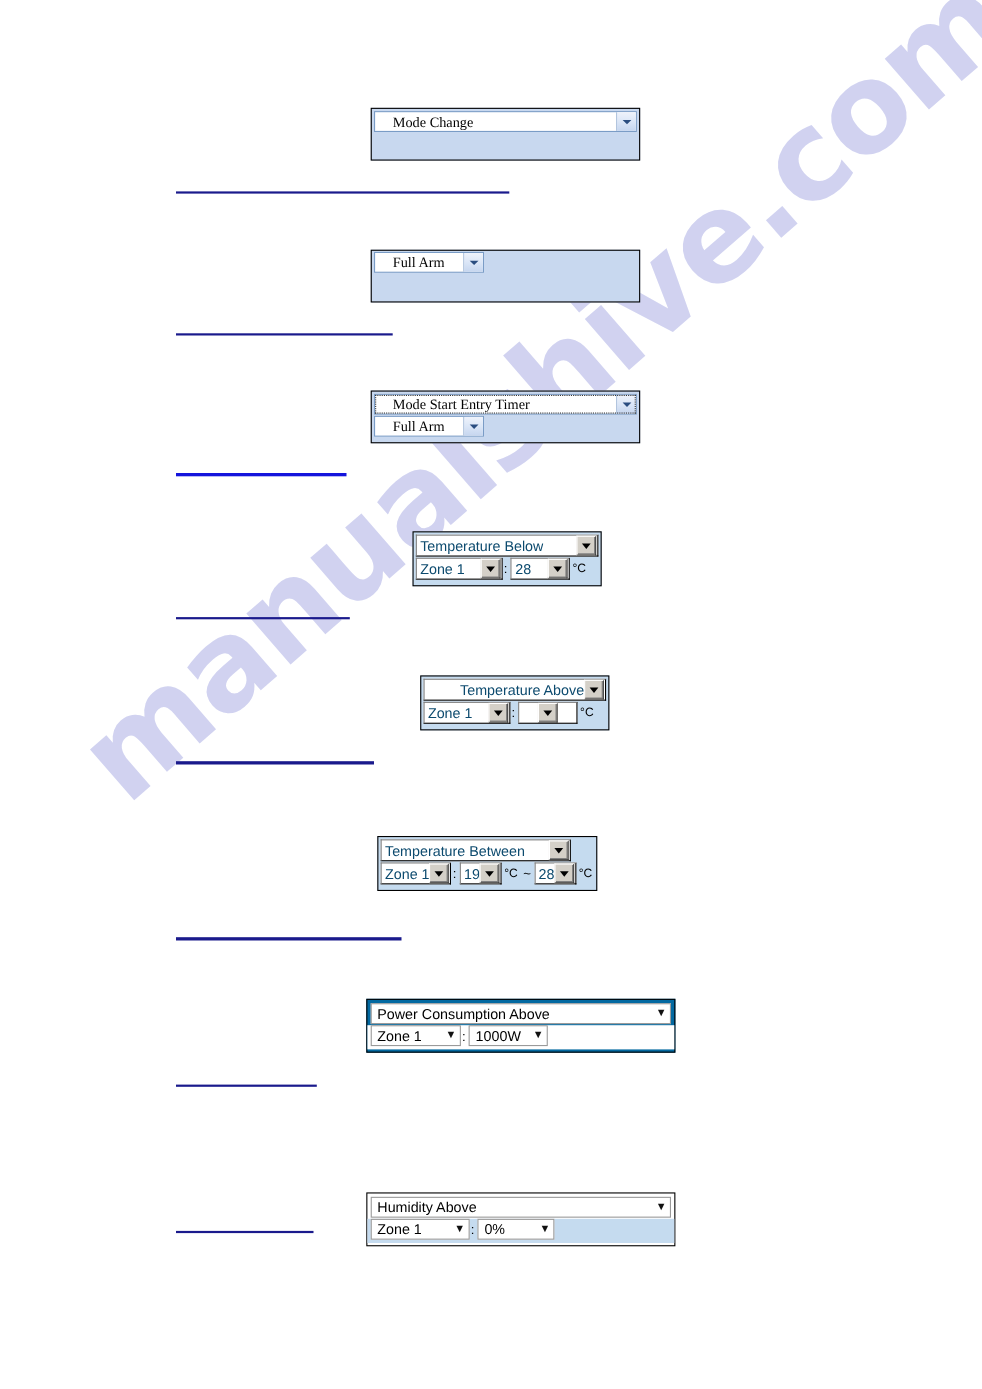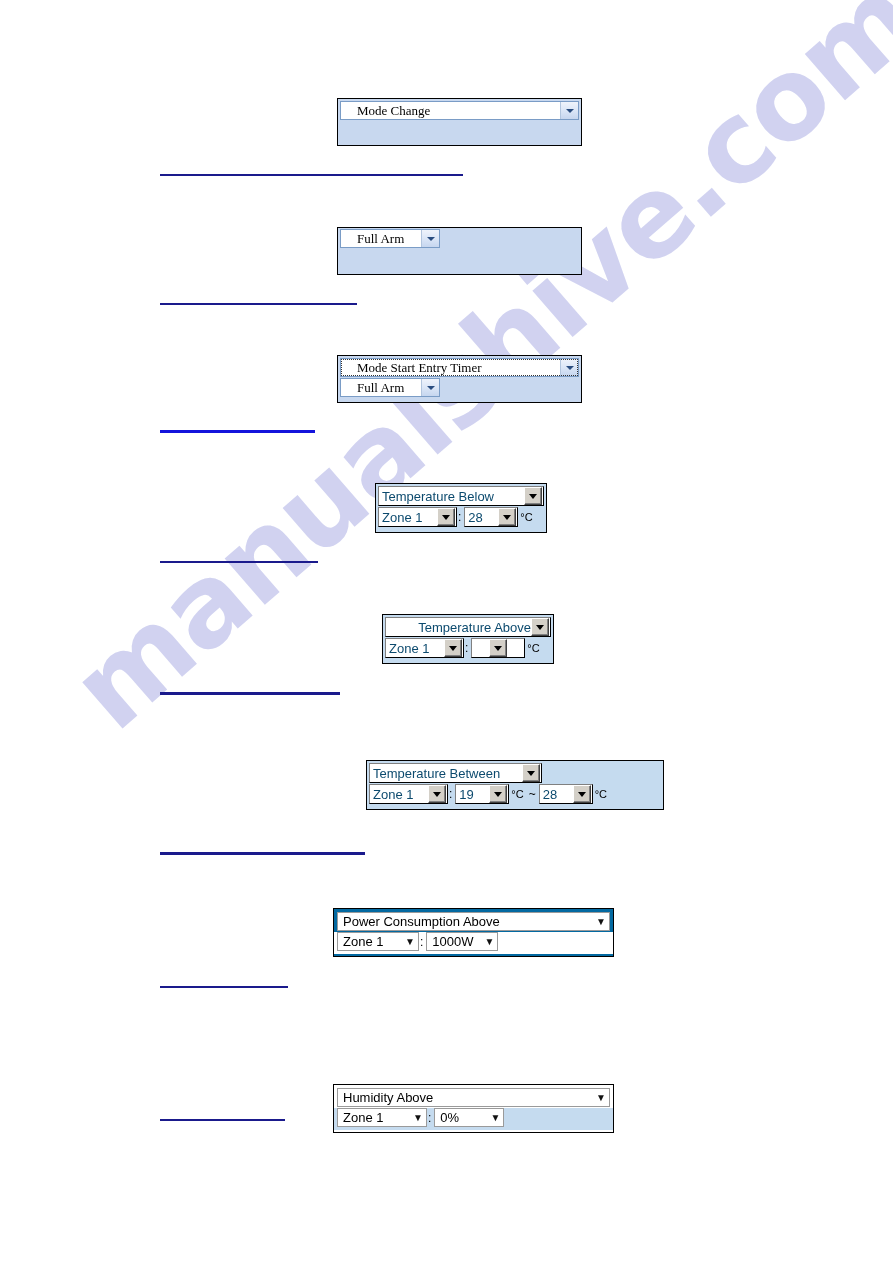--- a/index.html
+++ b/index.html
@@ -332,21 +332,21 @@
           <div class="c98-sel" style="width: 54px; flex-direction: column;">
             <span class="txt">26</span>
             <span class="arrowbox">
               <span class="c98-arrow"></span>
             </span>
           </div>
           <span class="unit">°C</span>
           <span class="spacer"></span>
         </div>
       </div>
-      <div class="widget c98" style="left: 366px; top: 760px; width: 298px; height: 50px;">
+      <div class="widget c98" style="left: 343px; top: 760px; width: 200px; height: 50px;">
         <div class="row r1">
           <div class="c98-sel" style="width: 173px;">
             <span class="txt">Temperature Between</span>
             <span class="arrowbox">
               <span class="c98-arrow"></span>
             </span>
           </div>
         </div>
         <div class="row r2">
           <div class="c98-sel" style="width: 79px;">

